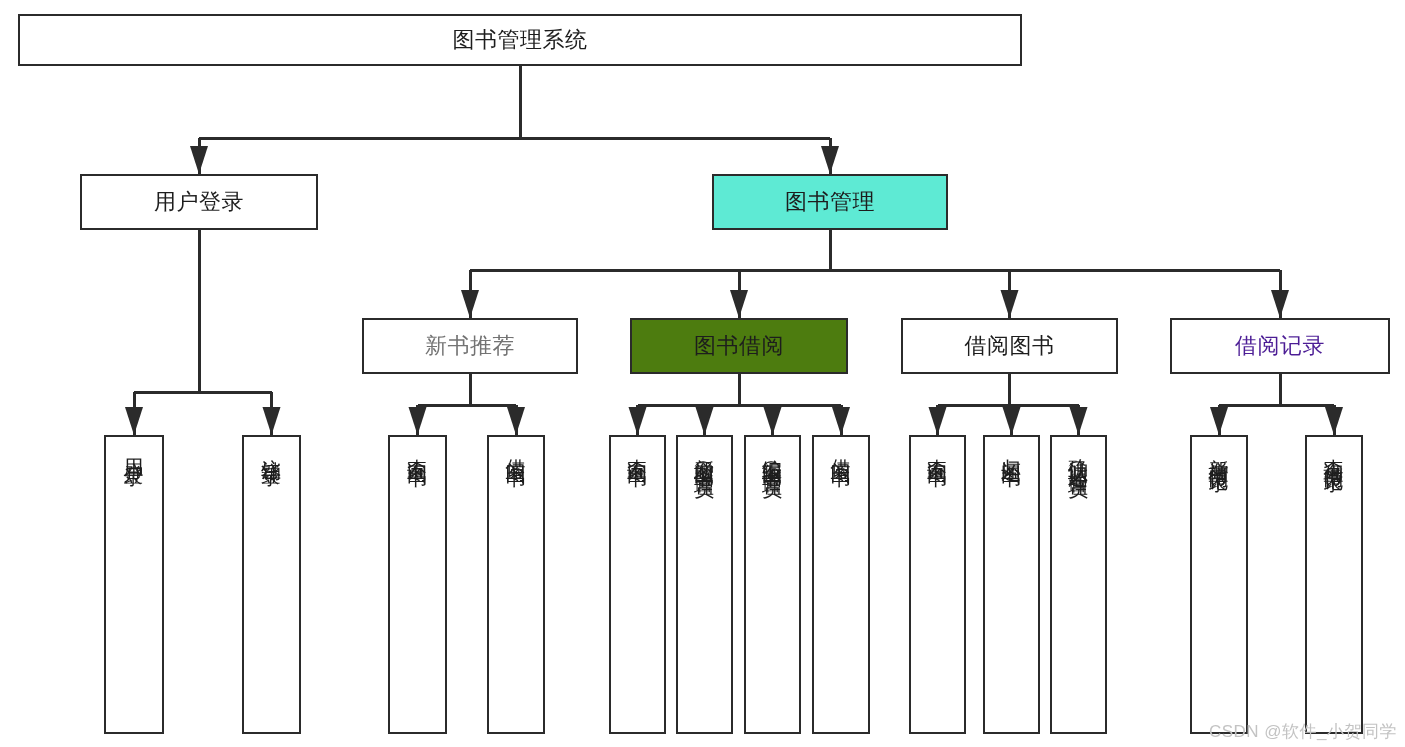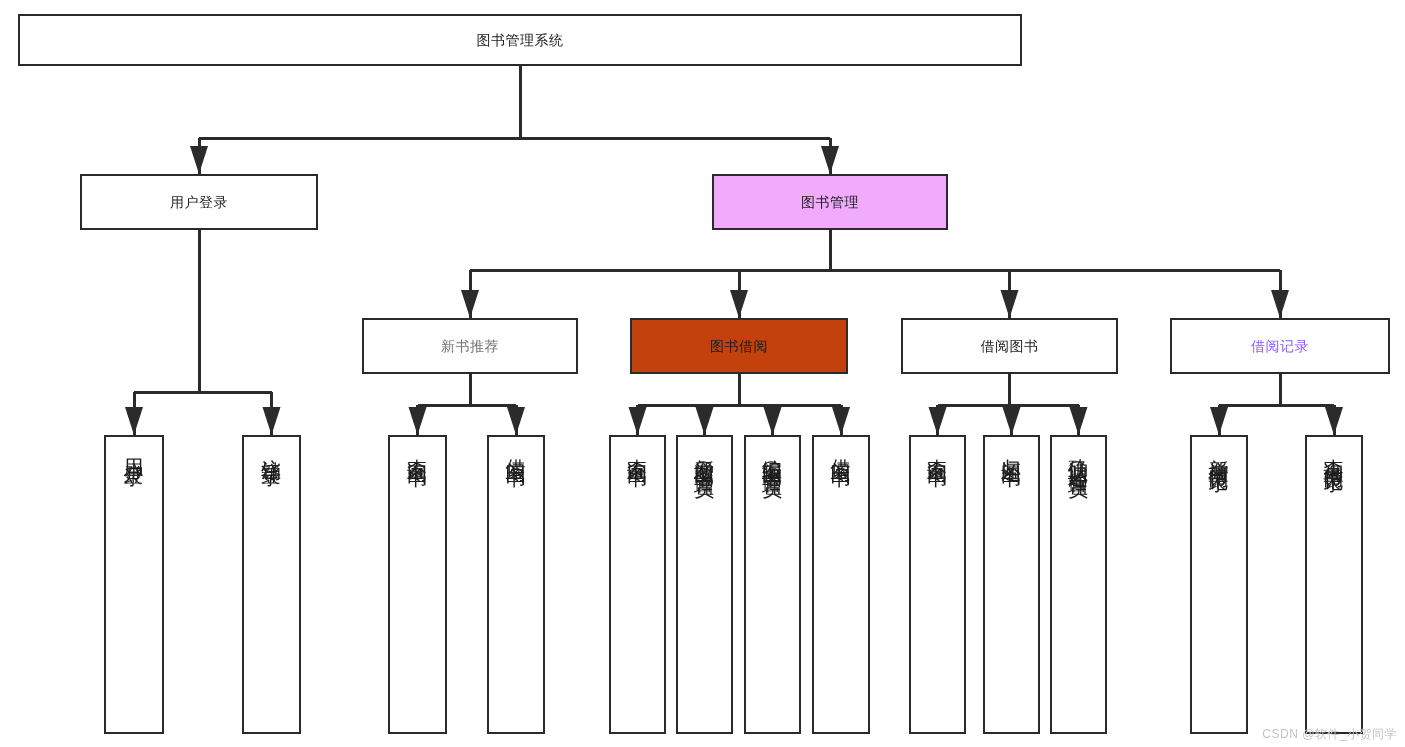--- a/index.html
+++ b/index.html
@@ -31,21 +31,21 @@
     box-sizing: border-box;
     background: #ffffff;
     border: 2px solid #2b2b2b;
     display: flex;
     align-items: center;
     justify-content: center;
     overflow: hidden;
   }
   .node-label {
     color: #1d1d1d;
-    font-size: 14px;
+    font-size: 22px;
     line-height: 1.18;
     letter-spacing: 0.5px;
     white-space: nowrap;
     text-align: center;
   }
   
   .node.horiz .node-label {
     writing-mode: horizontal-tb;
   }
   
@@ -59,21 +59,21 @@
     text-orientation: upright;
     font-size: 20px;
     letter-spacing: 3px;
     line-height: 1;
   }
   #watermark {
     position: absolute;
     right: 8px;
     bottom: 4px;
     color: #c3c3c3;
-    font-size: 12px;
+    font-size: 17px;
     letter-spacing: 0.5px;
     white-space: nowrap;
     user-select: none;
   }
 </style>
 </head>
 <body>
 
 <div id="diagram-root">
 
@@ -132,34 +132,34 @@
       <polygon points="1325,407 1343,407 1334,435" fill="#2b2b2b"></polygon>
     </svg>
 
   <div id="nodes-layer">
       <div class="node horiz" style="left: 18px; top: 14px; width: 1004px; height: 52px; border-color: rgb(43, 43, 43); background: rgb(255, 255, 255);">
         <span class="node-label" style="color: rgb(29, 29, 29);">图书管理系统</span>
       </div>
       <div class="node horiz" style="left: 80px; top: 174px; width: 238px; height: 56px; border-color: rgb(43, 43, 43); background: rgb(255, 255, 255);">
         <span class="node-label" style="color: rgb(29, 29, 29);">用户登录</span>
       </div>
-      <div class="node horiz" style="left: 712px; top: 174px; width: 236px; height: 56px; border-color: rgb(43, 43, 43); background: #f0abfc;">
+      <div class="node horiz" style="left: 712px; top: 174px; width: 236px; height: 56px; border-color: rgb(43, 43, 43); background: #5eead4;">
         <span class="node-label" style="color: rgb(29, 29, 29);">图书管理</span>
       </div>
       <div class="node horiz" style="left: 362px; top: 318px; width: 216px; height: 56px; border-color: rgb(43, 43, 43); background: rgb(255, 255, 255);">
         <span class="node-label" style="color: #737373;">新书推荐</span>
       </div>
-      <div class="node horiz" style="left: 630px; top: 318px; width: 218px; height: 56px; border-color: rgb(43, 43, 43); background: #c2410c;">
+      <div class="node horiz" style="left: 630px; top: 318px; width: 218px; height: 56px; border-color: rgb(43, 43, 43); background: #4d7c0f;">
         <span class="node-label" style="color: rgb(29, 29, 29);">图书借阅</span>
       </div>
       <div class="node horiz" style="left: 901px; top: 318px; width: 217px; height: 56px; border-color: rgb(43, 43, 43); background: rgb(255, 255, 255);">
         <span class="node-label" style="color: rgb(29, 29, 29);">借阅图书</span>
       </div>
       <div class="node horiz" style="left: 1170px; top: 318px; width: 220px; height: 56px; border-color: rgb(43, 43, 43); background: rgb(255, 255, 255);">
-        <span class="node-label" style="color: #8b5cf6;">借阅记录</span>
+        <span class="node-label" style="color: #4c1d95;">借阅记录</span>
       </div>
       <div class="node vert" style="left: 104px; top: 435px; width: 60px; height: 299px; border-color: rgb(43, 43, 43); background: rgb(255, 255, 255);">
         <span class="node-label" style="color: rgb(29, 29, 29);">用户登录</span>
       </div>
       <div class="node vert" style="left: 242px; top: 435px; width: 59px; height: 299px; border-color: rgb(43, 43, 43); background: rgb(255, 255, 255);">
         <span class="node-label" style="color: rgb(29, 29, 29);">注销登录</span>
       </div>
       <div class="node vert" style="left: 388px; top: 435px; width: 59px; height: 299px; border-color: rgb(43, 43, 43); background: rgb(255, 255, 255);">
         <span class="node-label" style="color: rgb(29, 29, 29);">查询图书</span>
       </div>

